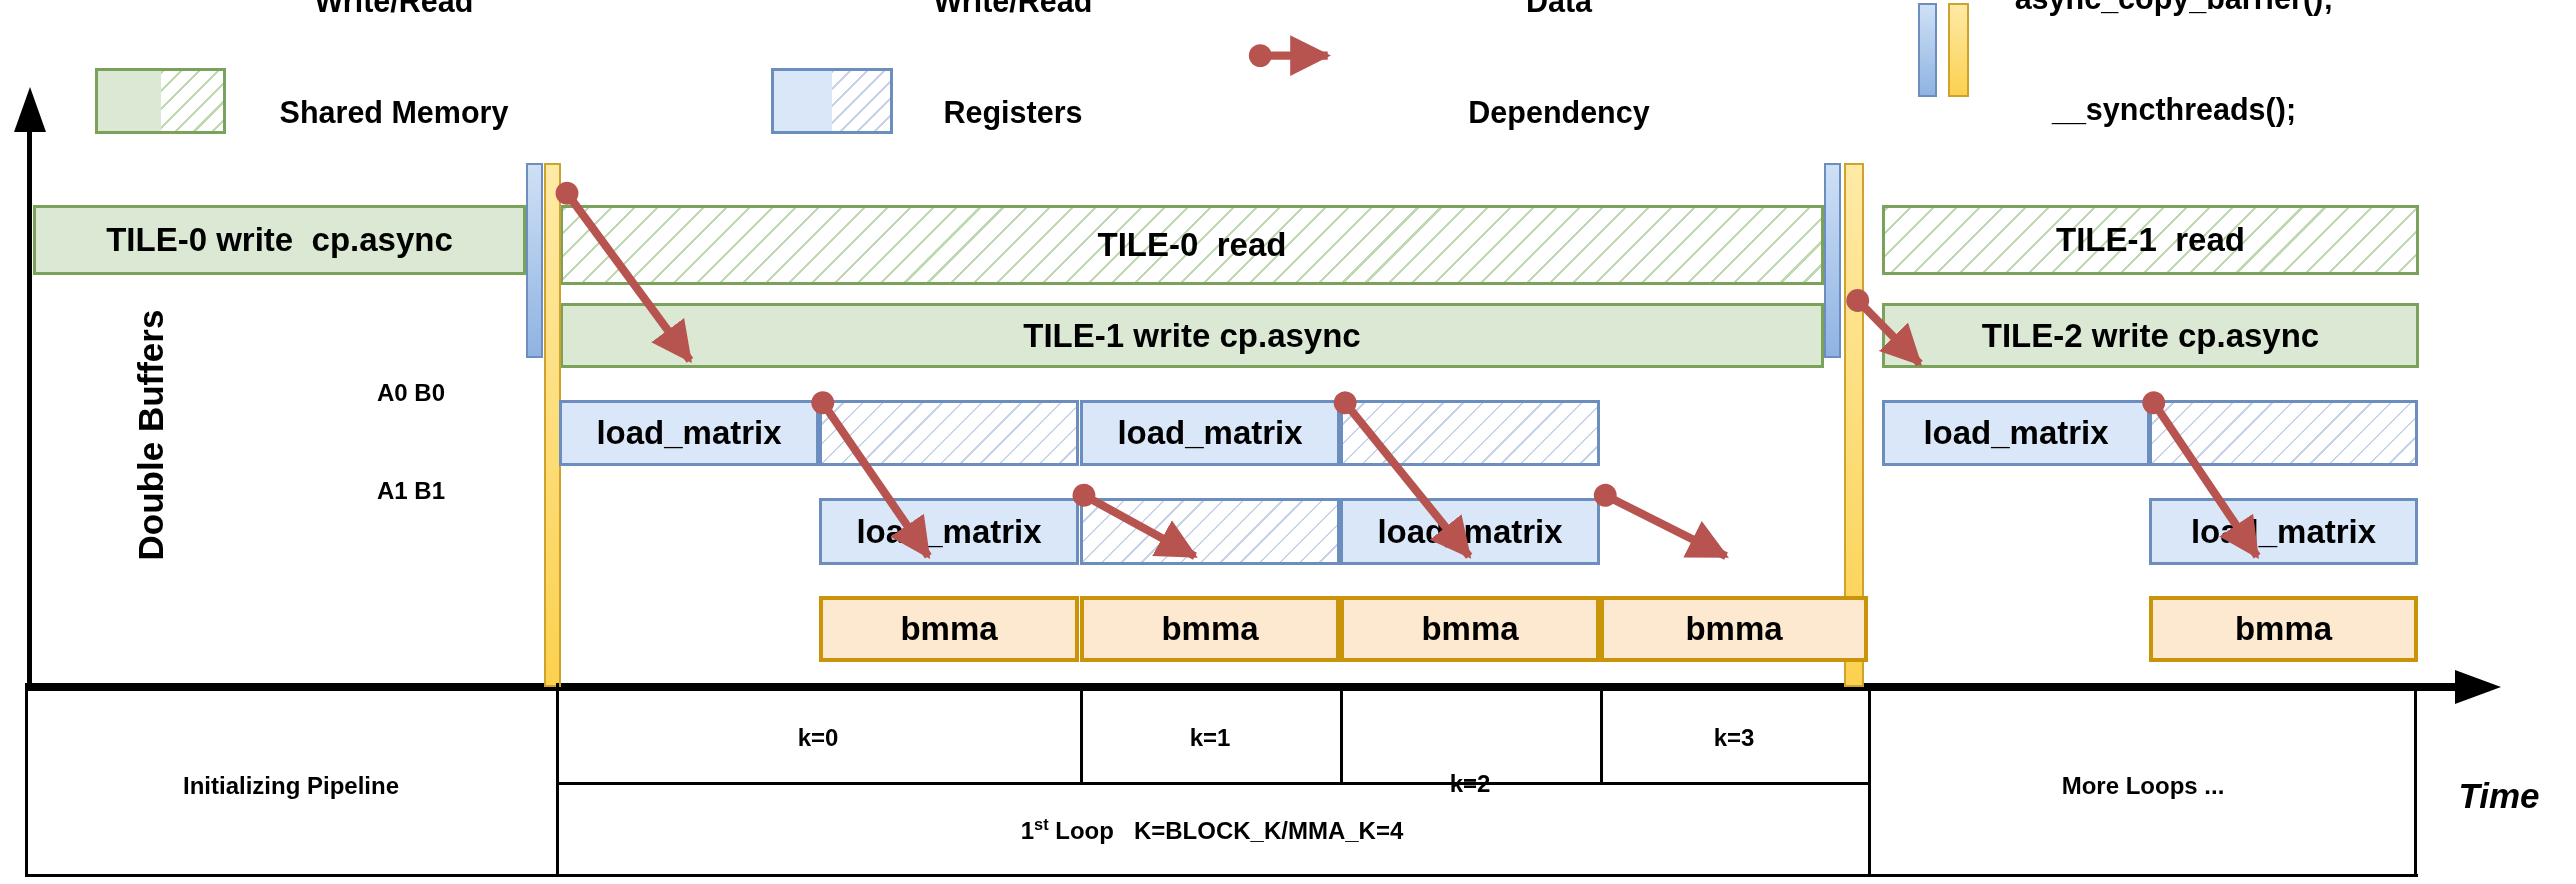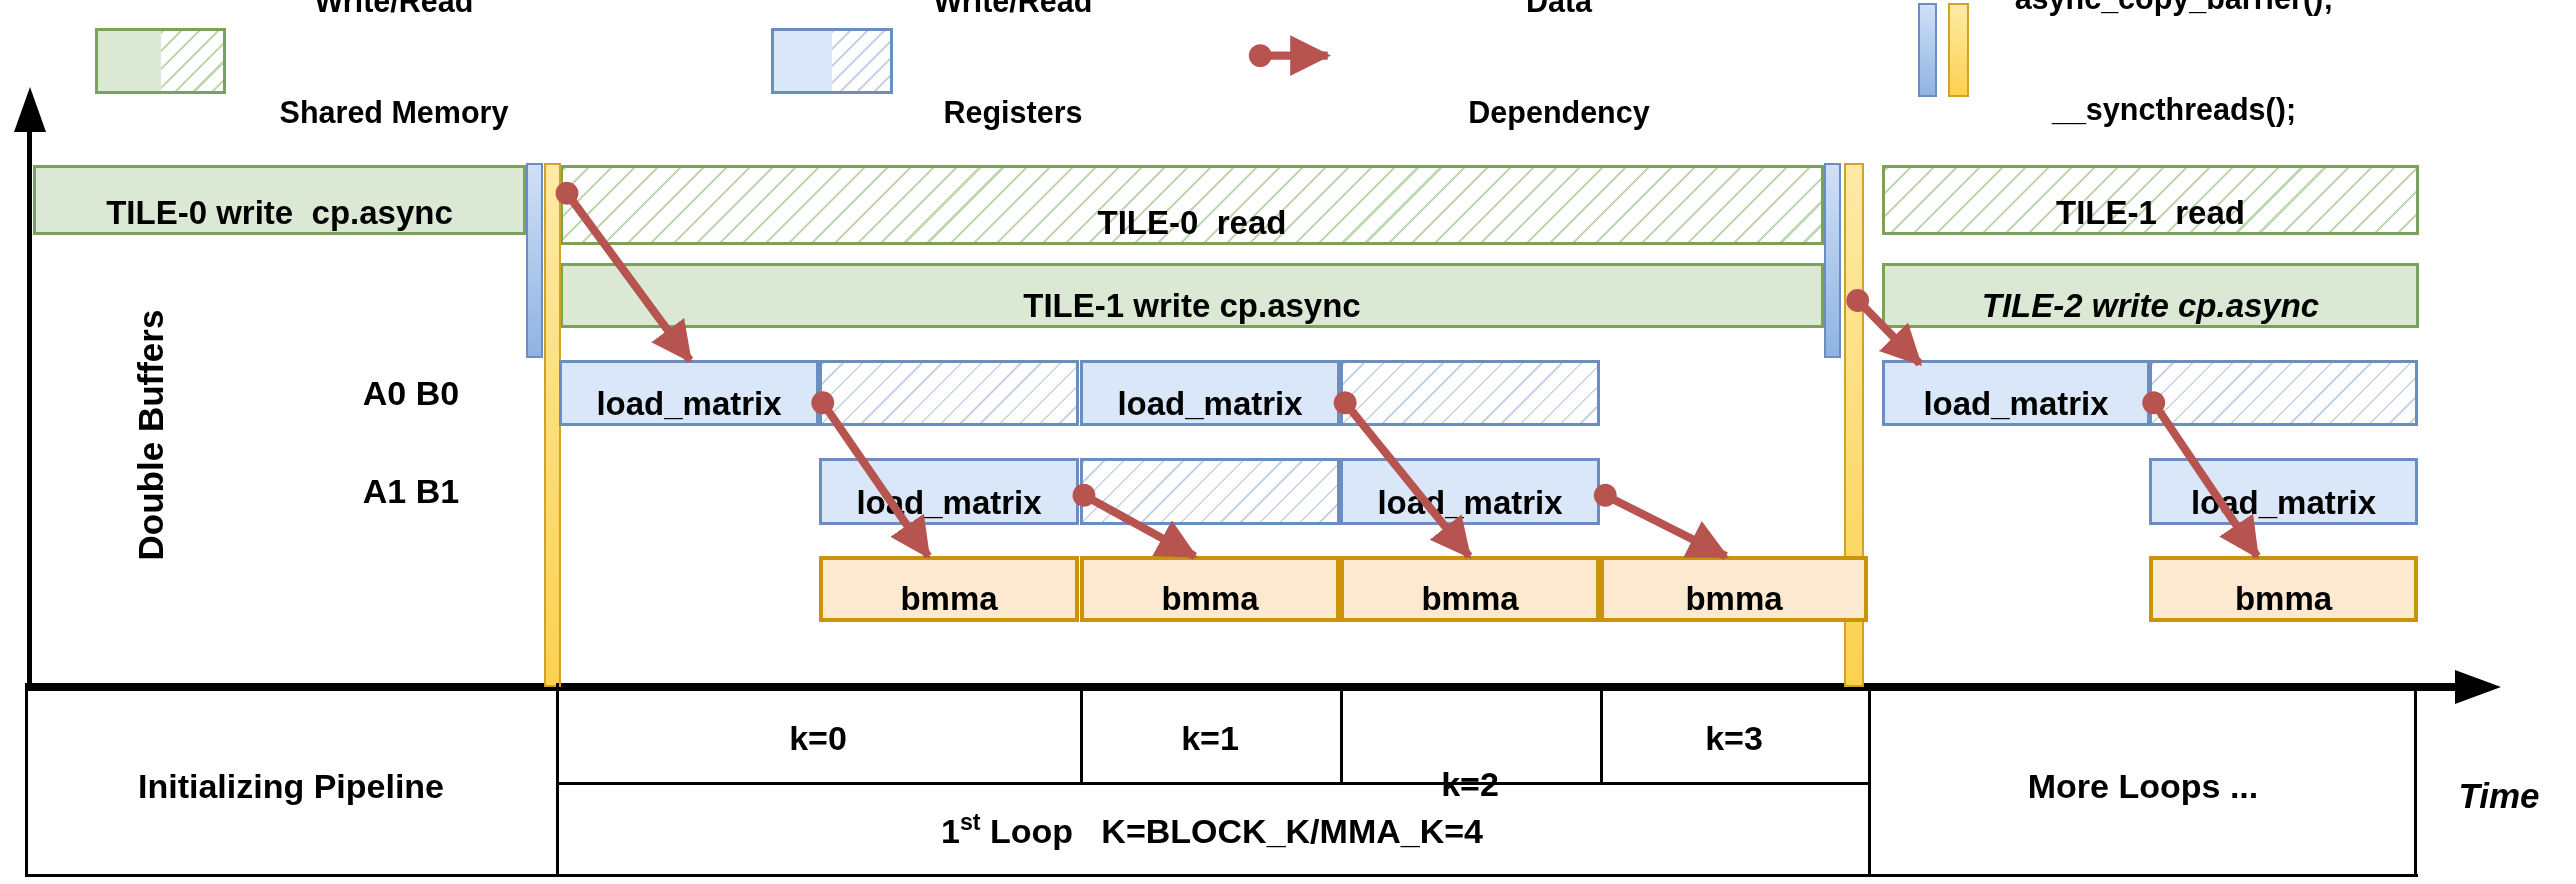--- a/index.html
+++ b/index.html
@@ -1,33 +1,33 @@
 <!DOCTYPE html>
 <html style="font-size:8.7px"><head>
 <meta charset="utf-8">
 <style>
   html,body{margin:0;padding:0;background:#ffffff;}
   #canvas{
     position:relative;width:2576px;height:885px;background:#ffffff;overflow:hidden;
     font-family:"Liberation Sans", sans-serif;color:#000;
   }
-  .box{position:absolute;box-sizing:border-box;display:flex;align-items:flex-end;justify-content:center;}
+  .box{position:absolute;box-sizing:border-box;display:flex;align-items:center;justify-content:center;margin-top:40px;}
   .green-solid{background:#dbe9d4;border:3.3px solid #7ba25a;}
   .green-hatch{background-color:#ffffff;
     background-image:repeating-linear-gradient(135deg, rgba(130,179,102,.50) 0 2.2px, transparent 2.2px 16.3px);
     border:3.3px solid #7ba25a;}
   .blue-solid{background:#d9e7f8;border:3.3px solid #6c8ebf;}
   .blue-hatch{background-color:#ffffff;
     background-image:repeating-linear-gradient(135deg, rgba(108,142,191,.38) 0 1.6px, transparent 1.6px 14px);
     border:3.3px solid #6c8ebf;}
   .orange-solid{background:#fde8d0;border:4.4px solid #c9940a;}
   .bar-blue{position:absolute;box-sizing:border-box;background:linear-gradient(180deg,#cfe0f5,#8fb3e2);border:2.7px solid #6c8ebf;}
   .bar-yellow{position:absolute;box-sizing:border-box;background:linear-gradient(180deg,#ffeaa6,#fbd14f);border:2.7px solid #cfa22b;}
   .lbl{position:absolute;transform:translate(-50%,-50%);font-weight:bold;white-space:pre;text-align:center;}
-  .f58{font-size:34px;}
+  .f58{font-size:24px;}
   .f56{font-size:30.5px;line-height:37px;}
   .boxlbl{font-weight:bold;font-size:33px;white-space:pre;}
   .line{position:absolute;background:#000;}
   .sup{vertical-align:super;font-size:68%;}
   .rot{transform:translate(-50%,-50%) rotate(-90deg);}
   .italic{font-style:italic;}
   svg.overlay{position:absolute;left:0;top:0;pointer-events:none;}
   .tri-up{position:absolute;width:0;height:0;border-left:16.3px solid transparent;border-right:16.3px solid transparent;border-bottom:45px solid #000;}
   .tri-right{position:absolute;width:0;height:0;border-top:17.4px solid transparent;border-bottom:17.4px solid transparent;border-left:46px solid #000;}
 </style>
@@ -80,21 +80,21 @@
   <div class="box green-hatch" style="left:560px;top:165px;width:1264px;height:80px;">
     <span class="boxlbl">TILE-0  read</span>
   </div>
   <div class="box green-hatch" style="left:1882px;top:165px;width:537px;height:70px;">
     <span class="boxlbl">TILE-1  read</span>
   </div>
 
   <div class="box green-solid" style="left:560px;top:263px;width:1264px;height:65px;">
     <span class="boxlbl">TILE-1 write cp.async</span>
   </div>
-  <div class="box green-solid" style="left:1882px;top:263px;width:537px;height:65px;font-style:italic;">
+  <div class="box green-solid" style="left:1882px;top:263px;width:537px;height:65px;">
     <span class="boxlbl">TILE-2 write cp.async</span>
   </div>
 
   <div class="bar-blue" style="left:526px;top:163px;width:17.4px;height:195px;"></div>
   <div class="bar-yellow" style="left:544px;top:163px;width:17.4px;height:524px;"></div>
   <div class="bar-blue" style="left:1824px;top:163px;width:17.4px;height:195px;"></div>
   <div class="bar-yellow" style="left:1844px;top:163px;width:20px;height:524px;"></div>
 
   <div class="lbl f58" style="left:411px;top:393px;">A0 B0</div>
   <div class="box blue-solid" style="left:559px;top:360px;width:260px;height:66px;">

